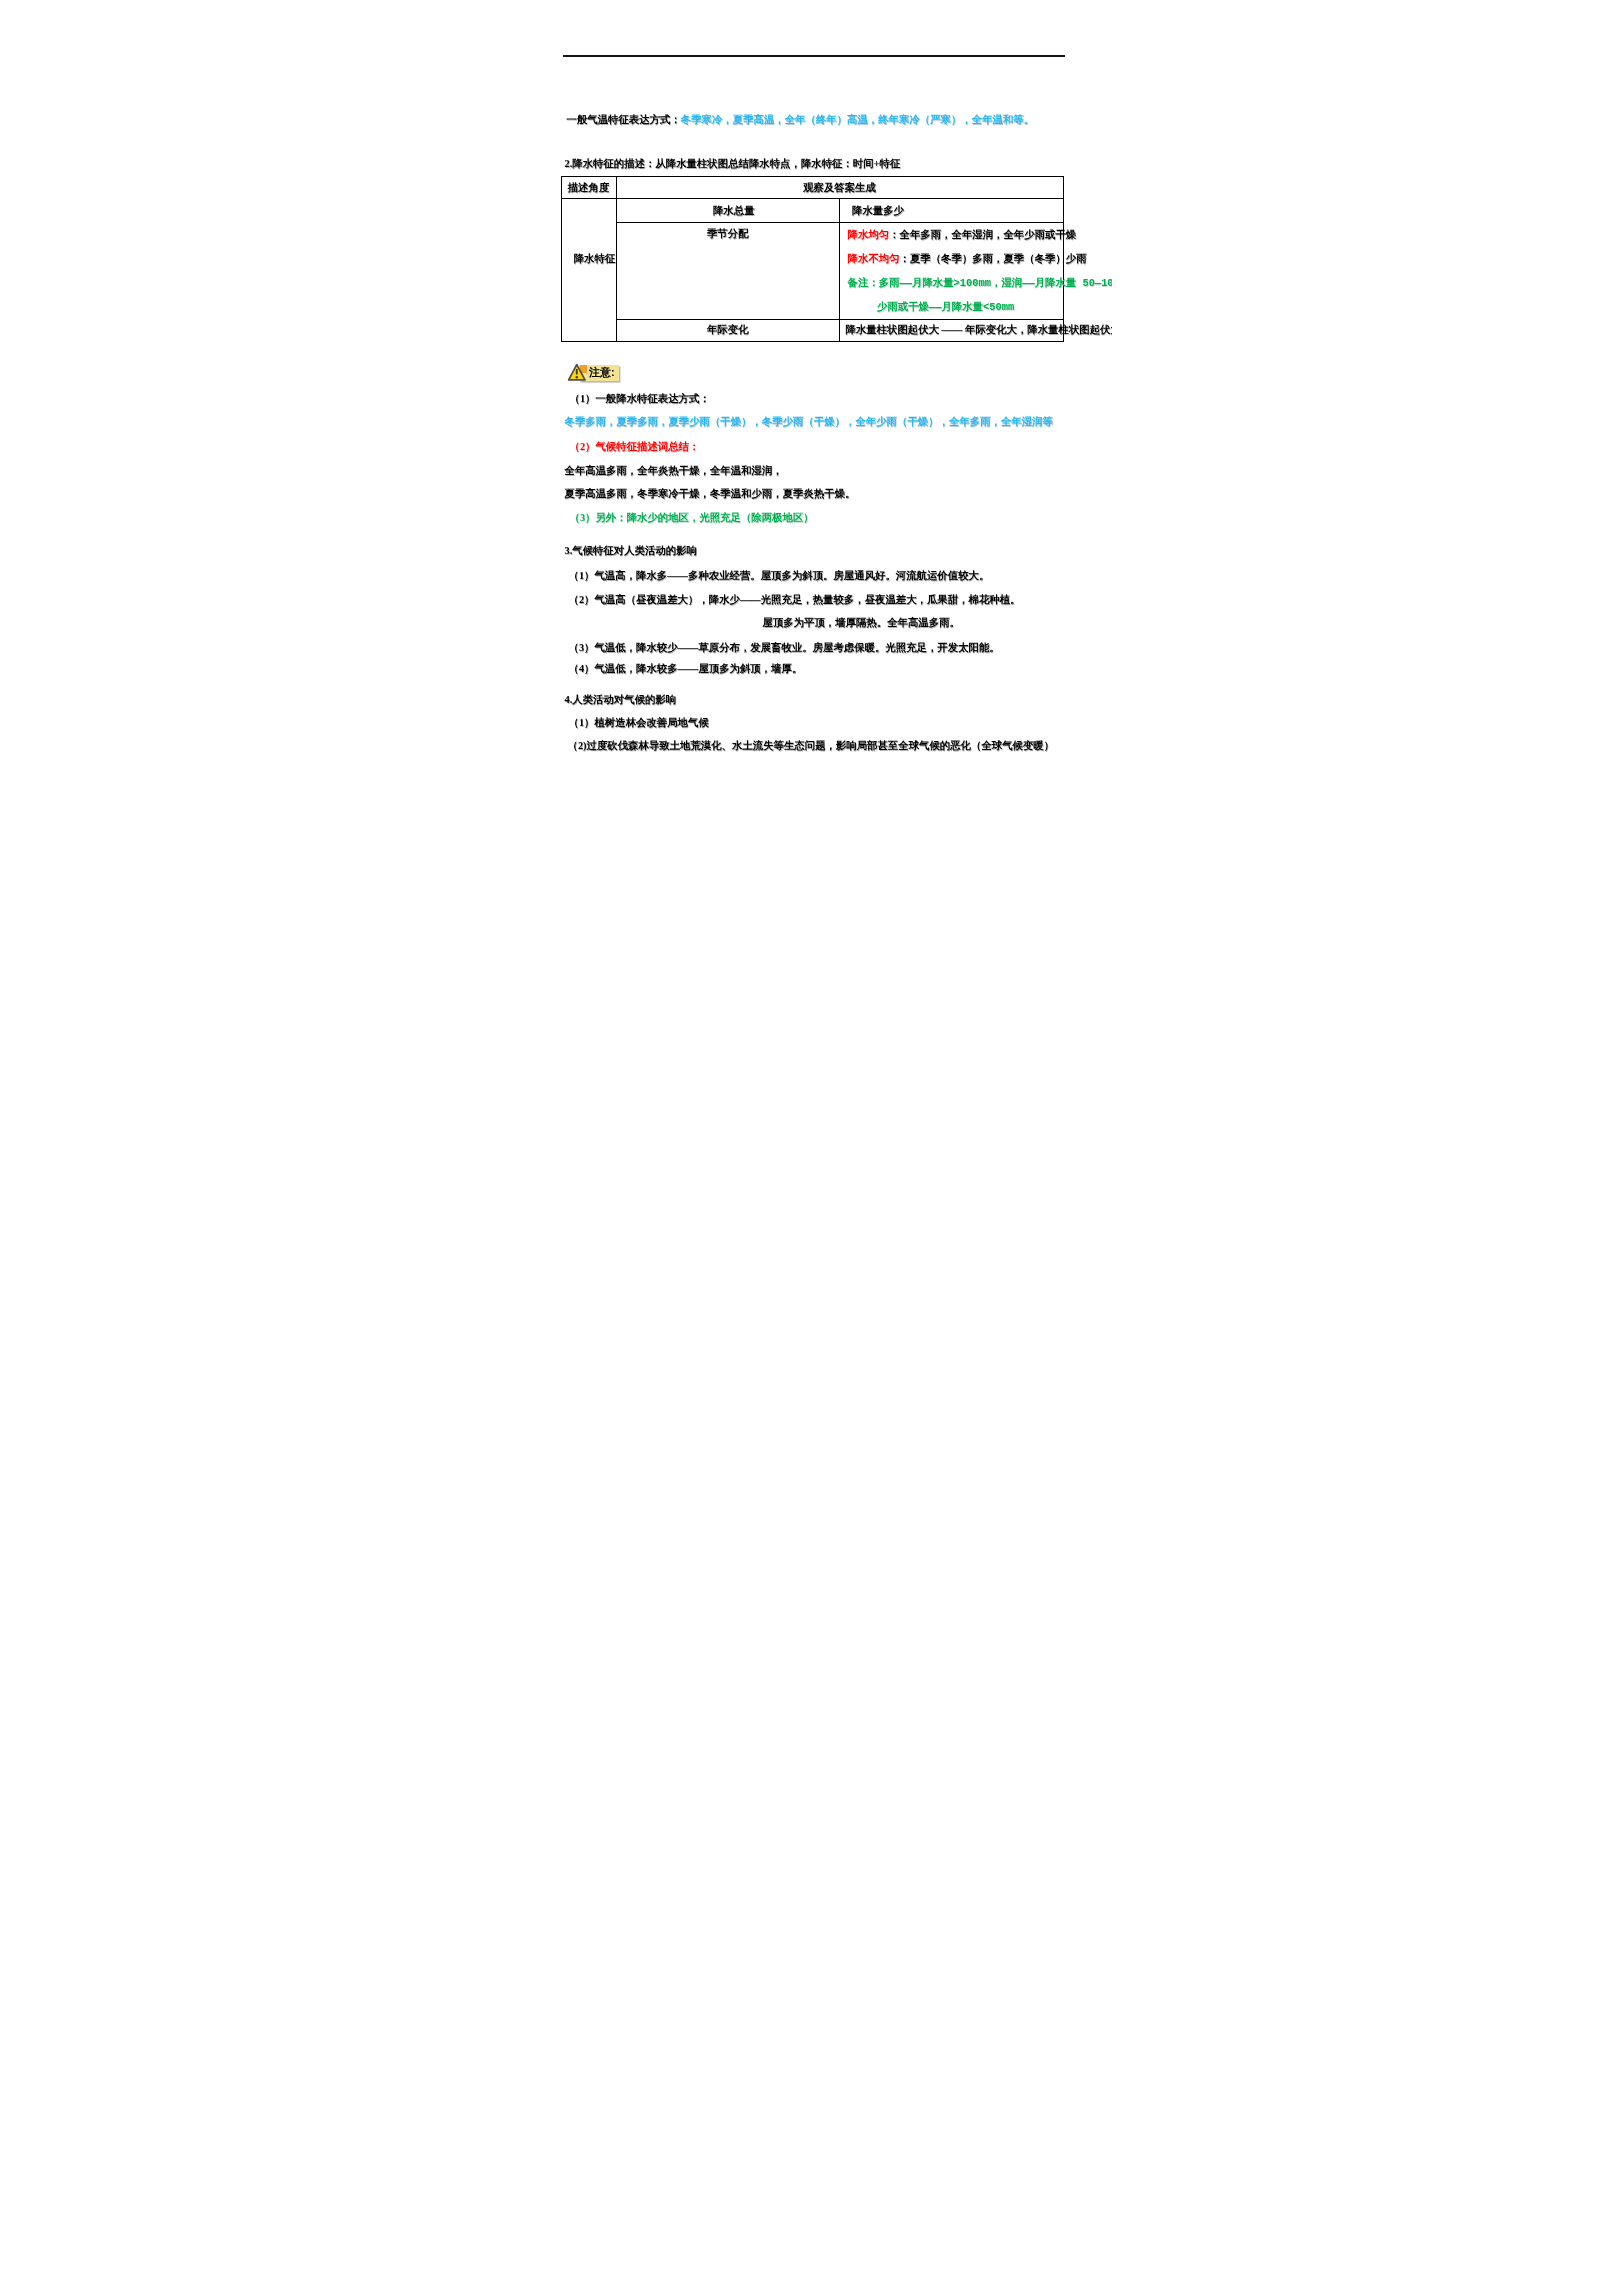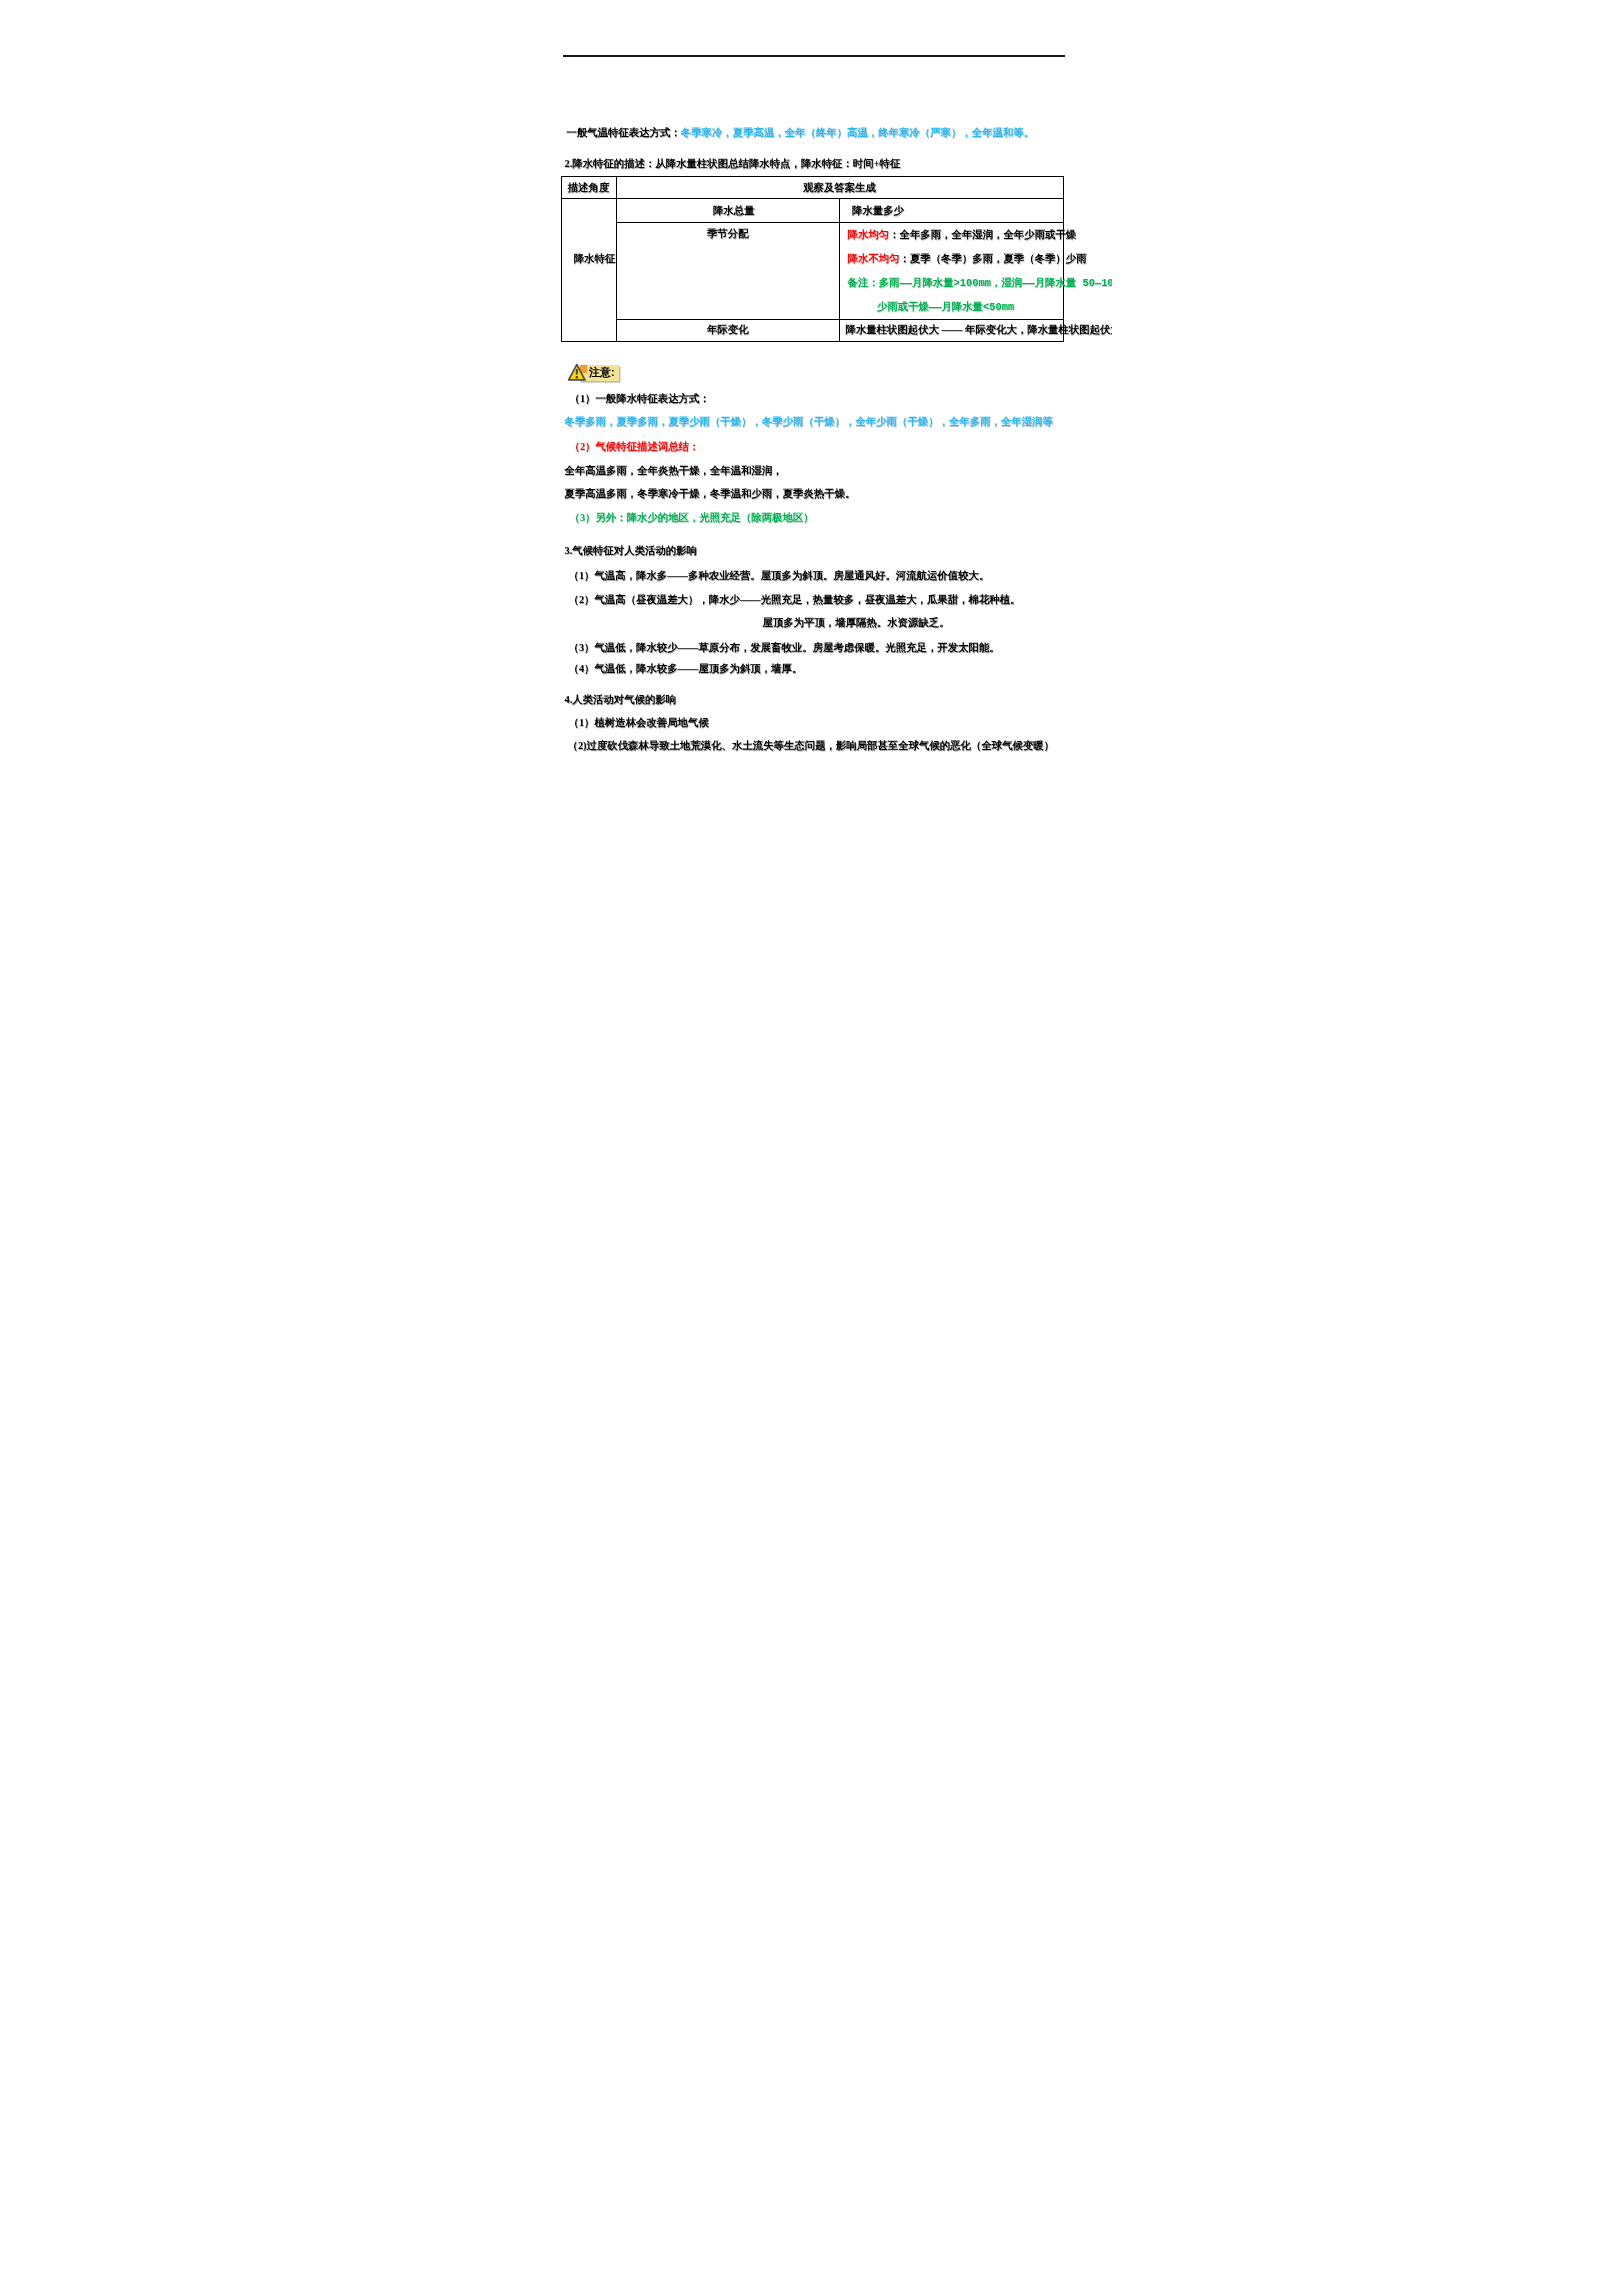--- a/index.html
+++ b/index.html
@@ -94,21 +94,21 @@
   }
 </style>
 </head>
 <body>
 
 <div class="page">
 
   <div class="divider"></div>
 
 
-  <div class="ln" style="left:55px; top:125px;">
+  <div class="ln" style="left:55px; top:112px;">
     <span class="shadowed">一般气温特征表达方式：</span><span class="blue">冬季寒冷，夏季高温，全年（终年）高温，终年寒冷（严寒），全年温和等。</span>
   </div>
 
   <div class="ln shadowed" style="left:53px; top:156px;">2.降水特征的描述：从降水量柱状图总结降水特点，降水特征：时间+特征</div>
 
   <table class="t2 shadowed">
     <tbody>
         <tr class="hdr">
       <td class="colA">
         <span>描述角度</span>
@@ -165,21 +165,21 @@
   <div class="ln shadowed" style="left:58px; top:391px;">（1）一般降水特征表达方式：</div>
   <div class="ln blue" style="left:53px; top:414px;">冬季多雨，夏季多雨，夏季少雨（干燥），冬季少雨（干燥），全年少雨（干燥），全年多雨，全年湿润等</div>
   <div class="ln red" style="left:58px; top:439px;">（2）气候特征描述词总结：</div>
   <div class="ln shadowed" style="left:53px; top:463px;">全年高温多雨，全年炎热干燥，全年温和湿润，</div>
   <div class="ln shadowed" style="left:53px; top:486px;">夏季高温多雨，冬季寒冷干燥，冬季温和少雨，夏季炎热干燥。</div>
   <div class="ln green" style="left:58px; top:510px;">（3）另外：降水少的地区，光照充足（除两极地区）</div>
 
   <div class="ln shadowed" style="left:53px; top:543px;">3.气候特征对人类活动的影响</div>
   <div class="ln shadowed" style="left:57px; top:568px;">（1）气温高，降水多——多种农业经营。屋顶多为斜顶。房屋通风好。河流航运价值较大。</div>
   <div class="ln shadowed" style="left:57px; top:592px;">（2）气温高（昼夜温差大），降水少——光照充足，热量较多，昼夜温差大，瓜果甜，棉花种植。</div>
-  <div class="ln shadowed" style="left:251px; top:615px;">屋顶多为平顶，墙厚隔热。水资源缺乏。</div>
+  <div class="ln shadowed" style="left:251px; top:615px;">屋顶多为平顶，墙厚隔热。全年高温多雨。</div>
   <div class="ln shadowed" style="left:57px; top:640px;">（3）气温低，降水较少——草原分布，发展畜牧业。房屋考虑保暖。光照充足，开发太阳能。</div>
   <div class="ln shadowed" style="left:57px; top:661px;">（4）气温低，降水较多——屋顶多为斜顶，墙厚。</div>
 
   <div class="ln shadowed" style="left:53px; top:692px;">4.人类活动对气候的影响</div>
   <div class="ln shadowed" style="left:57px; top:715px;">（1）植树造林会改善局地气候</div>
   <div class="ln shadowed" style="left:56px; top:738px;">（2)过度砍伐森林导致土地荒漠化、水土流失等生态问题，影响局部甚至全球气候的恶化（全球气候变暖）</div>
 
 </div>
 
 

